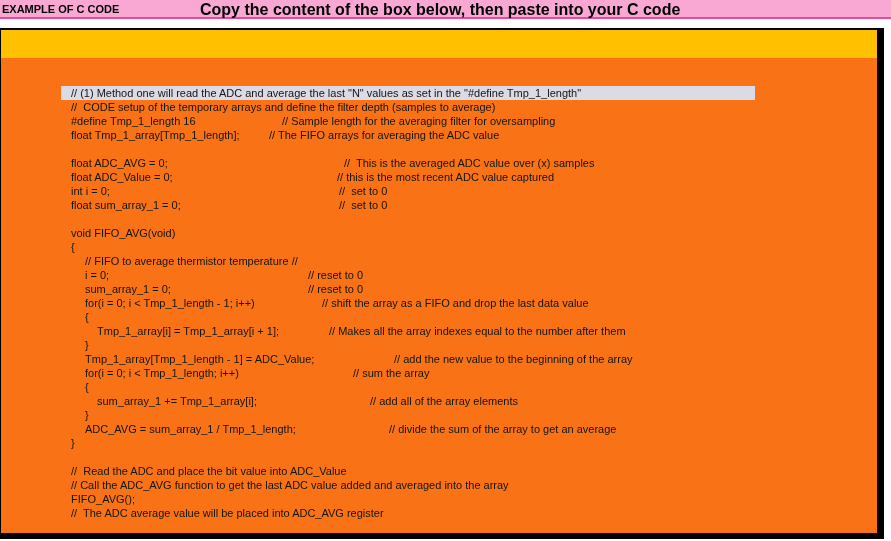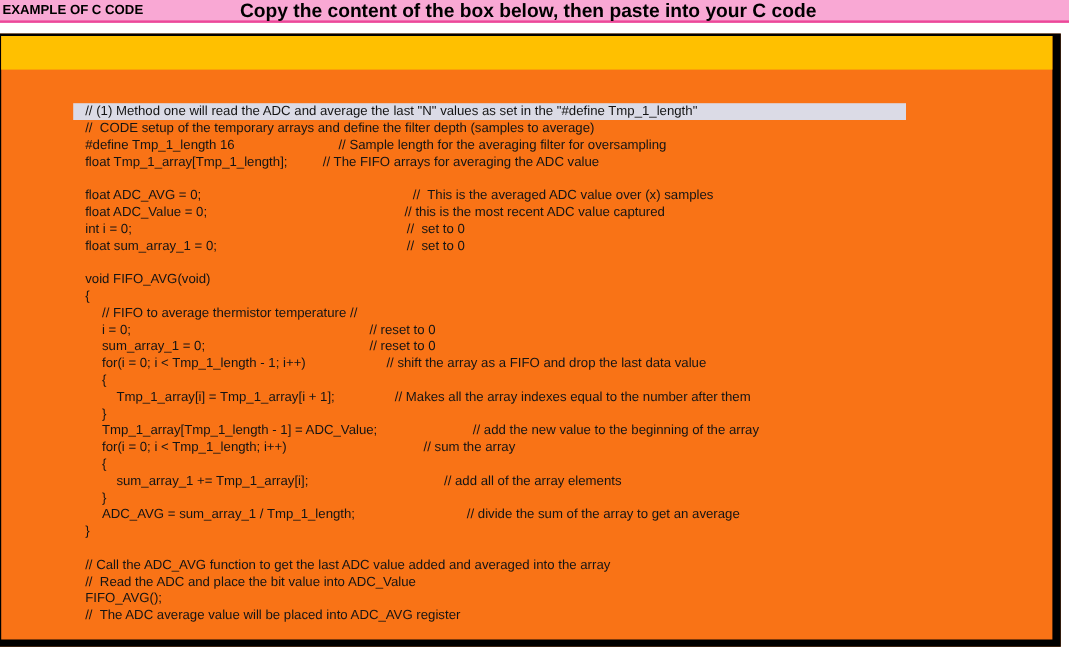--- a/index.html
+++ b/index.html
@@ -71,18 +71,18 @@
       <div class="row"><span class="c i2">Tmp_1_array[i] = Tmp_1_array[i + 1];</span><span class="m" style="left: 268px;">// Makes all the array indexes equal to the number after them</span></div>
       <div class="row"><span class="c i1">}</span></div>
       <div class="row"><span class="c i1">Tmp_1_array[Tmp_1_length - 1] = ADC_Value;</span><span class="m" style="left: 333px;">// add the new value to the beginning of the array</span></div>
       <div class="row"><span class="c i1">for(i = 0; i &lt; Tmp_1_length; i++)</span><span class="m" style="left: 280px; margin-left: 12px;">// sum the array</span></div>
       <div class="row"><span class="c i1">{</span></div>
       <div class="row"><span class="c i2">sum_array_1 += Tmp_1_array[i];</span><span class="m" style="left: 293px; margin-left: 16px;">// add all of the array elements</span></div>
       <div class="row"><span class="c i1">}</span></div>
       <div class="row"><span class="c i1">ADC_AVG = sum_array_1 / Tmp_1_length;</span><span class="m" style="left: 328px; text-align: right;">// divide the sum of the array to get an average</span></div>
       <div class="row"><span class="c i0">}</span></div>
       <div class="row"></div>
+      <div class="row"><span class="c i0">//  Read the ADC and place the bit value into ADC_Value</span></div>
       <div class="row"><span class="c i0">// Call the ADC_AVG function to get the last ADC value added and averaged into the array</span></div>
-      <div class="row"><span class="c i0">//  Read the ADC and place the bit value into ADC_Value</span></div>
       <div class="row"><span class="c i0">FIFO_AVG();</span></div>
       <div class="row"><span class="c i0">//  The ADC average value will be placed into ADC_AVG register</span></div>
     </div>
 </div>
 
 </body></html>

